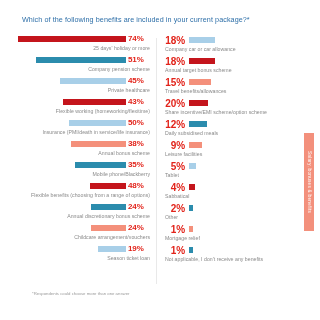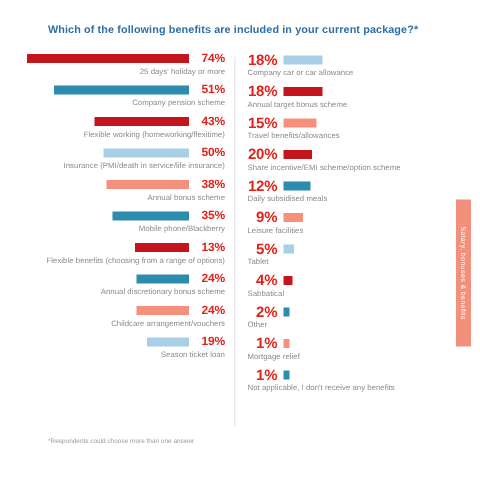--- a/index.html
+++ b/index.html
@@ -20,28 +20,28 @@
     position: absolute;
     left: 0; top: 0;
     width: 320px;
     height: 320px;
     background: #ffffff;
   }
 
   
   .chart-title {
     position: absolute;
-    left: 32px;
+    left: 22px;
     top: 15px;
     width: 266px;
     font-size: 7.2px;
     line-height: 9px;
     color: #2e6fa8;
     letter-spacing: 0.08px;
-    font-weight: 700;
+    font-weight: 400;
   }
 
   
   .columns {
     position: absolute;
     left: 0;
     top: 36px;
     width: 320px;
     height: 250px;
   }
@@ -81,21 +81,20 @@
   }
   .item-l .bar {
     height: 6px;
     border-radius: 0;
   }
   .item-l .pct {
     position: absolute;
     right: 0;
     top: -2px;
     width: 22px;
-    text-align: right;
     font-size: 8px;
     font-weight: bold;
     color: #e2231a;
     letter-spacing: -0.1px;
   }
   .item-l .lbl {
     position: absolute;
     right: 0;
     top: 9px;
     width: 132px;
@@ -200,20 +199,27 @@
         </div>
         <div class="item-l">
           <div class="barwrap">
             <div class="bar" style="width: 90.49px; background: rgb(43, 140, 173);"></div>
           </div>
           <div class="pct">51%</div>
           <div class="lbl">Company pension scheme</div>
         </div>
         <div class="item-l">
           <div class="barwrap">
+            <div class="bar" style="width: 65.68px; background: rgb(168, 207, 232);"></div>
+          </div>
+          <div class="pct">45%</div>
+          <div class="lbl">Private healthcare</div>
+        </div>
+        <div class="item-l">
+          <div class="barwrap">
             <div class="bar" style="width: 62.76px; background: rgb(196, 21, 28);"></div>
           </div>
           <div class="pct">43%</div>
           <div class="lbl">Flexible working (homeworking/flexitime)</div>
         </div>
         <div class="item-l">
           <div class="barwrap">
             <div class="bar" style="width: 56.92px; background: rgb(168, 207, 232);"></div>
           </div>
           <div class="pct">50%</div>
@@ -230,21 +236,21 @@
           <div class="barwrap">
             <div class="bar" style="width: 51.08px; background: rgb(43, 140, 173);"></div>
           </div>
           <div class="pct">35%</div>
           <div class="lbl">Mobile phone/Blackberry</div>
         </div>
         <div class="item-l">
           <div class="barwrap">
             <div class="bar" style="width: 36.49px; background: rgb(196, 21, 28);"></div>
           </div>
-          <div class="pct">13%</div>
+          <div class="pct">48%</div>
           <div class="lbl">Flexible benefits (choosing from a range of options)</div>
         </div>
         <div class="item-l">
           <div class="barwrap">
             <div class="bar" style="width: 35.03px; background: rgb(43, 140, 173);"></div>
           </div>
           <div class="pct">24%</div>
           <div class="lbl">Annual discretionary bonus scheme</div>
         </div>
         <div class="item-l">

